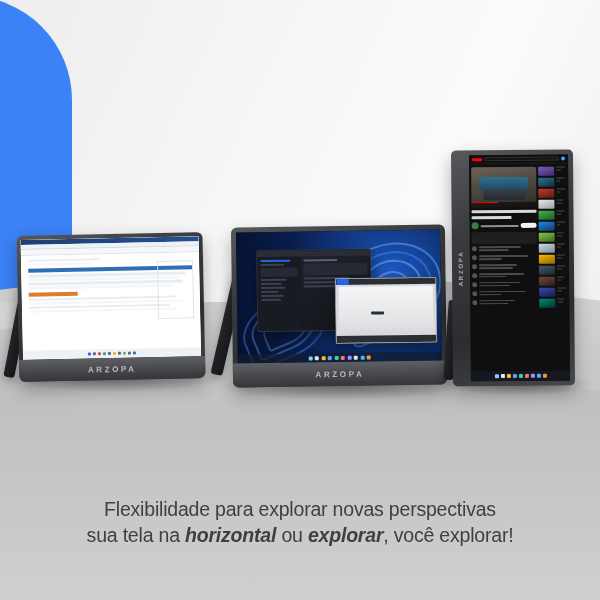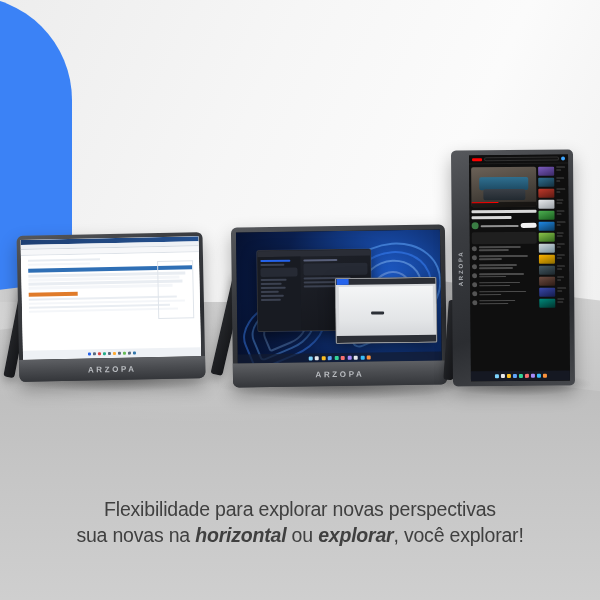--- a/index.html
+++ b/index.html
@@ -515,16 +515,16 @@
           <i style="background:#a78bfa"></i>
             <i style="background:#38bdf8"></i>
           <i style="background:#fb923c"></i>
         </div>
       </div>
     </div>
   </div>
 
   <div class="caption">
     <div>Flexibilidade para explorar novas perspectivas</div>
-    <div><span>sua novas na </span><span class="em">horizontal</span><span> ou </span><span class="em">explorar</span><span>, você explorar!</span></div>
+    <div><span>sua tela na </span><span class="em">horizontal</span><span> ou </span><span class="em">explorar</span><span>, você explorar!</span></div>
   </div>
 
 </div>
 
 </body></html>

